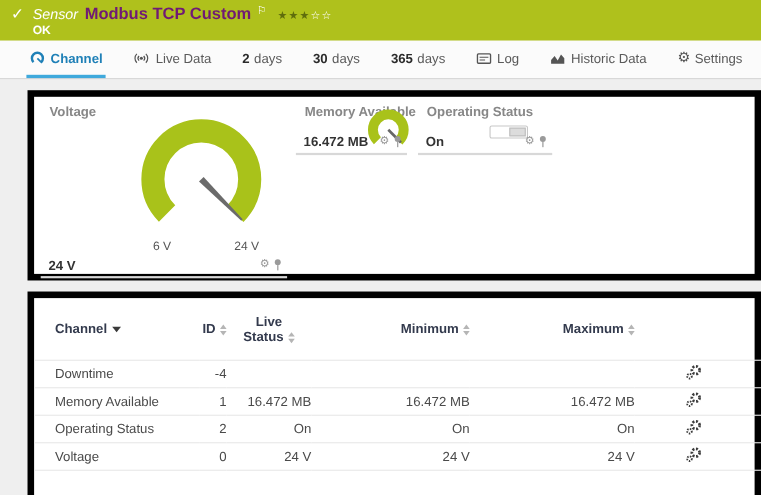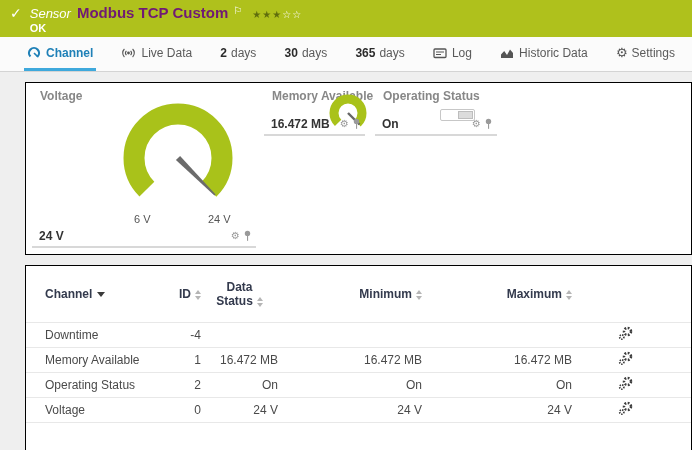--- a/index.html
+++ b/index.html
@@ -25,21 +25,21 @@
             display:flex; align-items:stretch; justify-content:space-between; padding:0 14px 0 24px; }
   .tab { display:flex; align-items:center; font-size:12px; color:#5a5a5a; cursor:pointer;
          padding:0 3px; border-bottom:3px solid transparent; }
   .tab b { color:#2b2b2b; margin-right:4px; font-size:12px; }
   .tab .ticon { margin-right:5px; display:inline-flex; }
   .tab.active { color:#1f80b7; font-weight:bold; border-bottom:3px solid #3fa9dc; }
   .tab .gear-glyph { font-size:13px; color:#555; margin-right:4px; }
 
   
   .content { padding:10px 0 0 25px; }
-  .panel { background:#fff; border:1px solid #000000; }
+  .panel { background:#fff; border:6px solid #000000; }
   .gauges-panel { width:667px; height:173px; display:flex; align-items:flex-start; padding:4px 0 0 6px; }
 
   .gaugebox { position:relative; border-bottom:2px solid #d8d8d8; }
   .gaugebox .gtitle { position:absolute; top:2px; left:8px; font-size:12px; font-weight:bold; color:#878787; white-space:nowrap; }
   .gaugebox .gvalue { position:absolute; left:7px; bottom:3px; font-size:12px; font-weight:bold; color:#333; white-space:nowrap; }
   .gaugebox .gicons { position:absolute; right:4px; bottom:4px; display:flex; align-items:center; }
   .gaugebox .gicons .gear-glyph { font-size:10px; color:#9a9a9a; line-height:10px; }
   .gaugebox .gicons svg { margin-left:3px; }
 
   .voltage-box { width:224px; height:161px; }
@@ -217,21 +217,21 @@
       </colgroup>
       <thead>
         <tr>
           <th class="col-channel">
             <span>Channel</span><span class="caret-down"></span>
           </th>
           <th class="col-right">
             <span>ID</span><span class="sort"><i class="up"></i><i class="dn"></i></span>
           </th>
           <th class="col-center">
-            <span>Data</span><br>
+            <span>Live</span><br>
             <span>Status</span><span class="sort"><i class="up"></i><i class="dn"></i></span>
           </th>
           <th class="col-right">
             <span>Minimum</span><span class="sort"><i class="up"></i><i class="dn"></i></span>
           </th>
           <th class="col-right">
             <span>Maximum</span><span class="sort"><i class="up"></i><i class="dn"></i></span>
           </th>
           <th></th>
         </tr>

